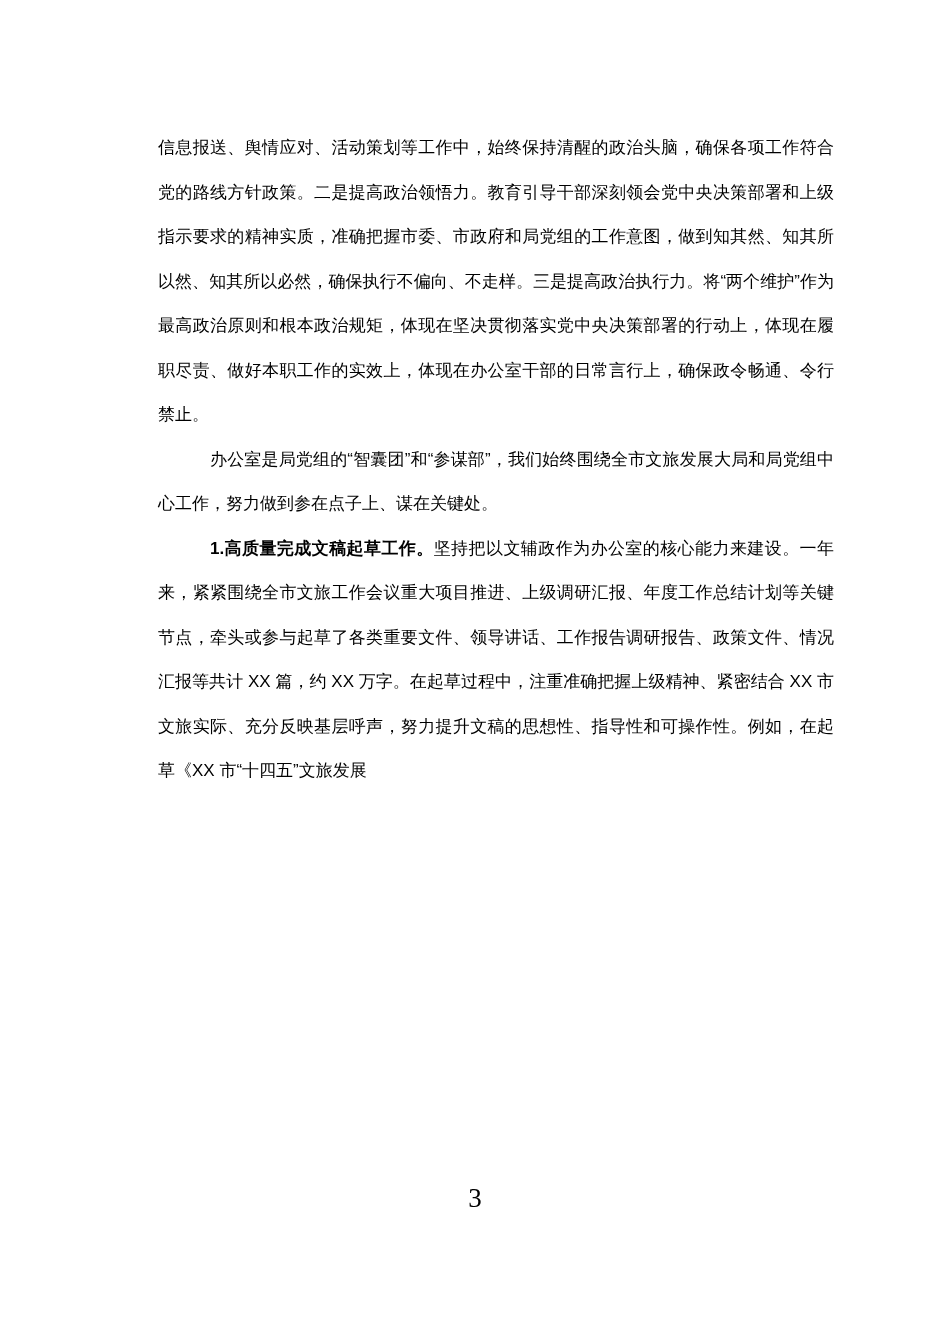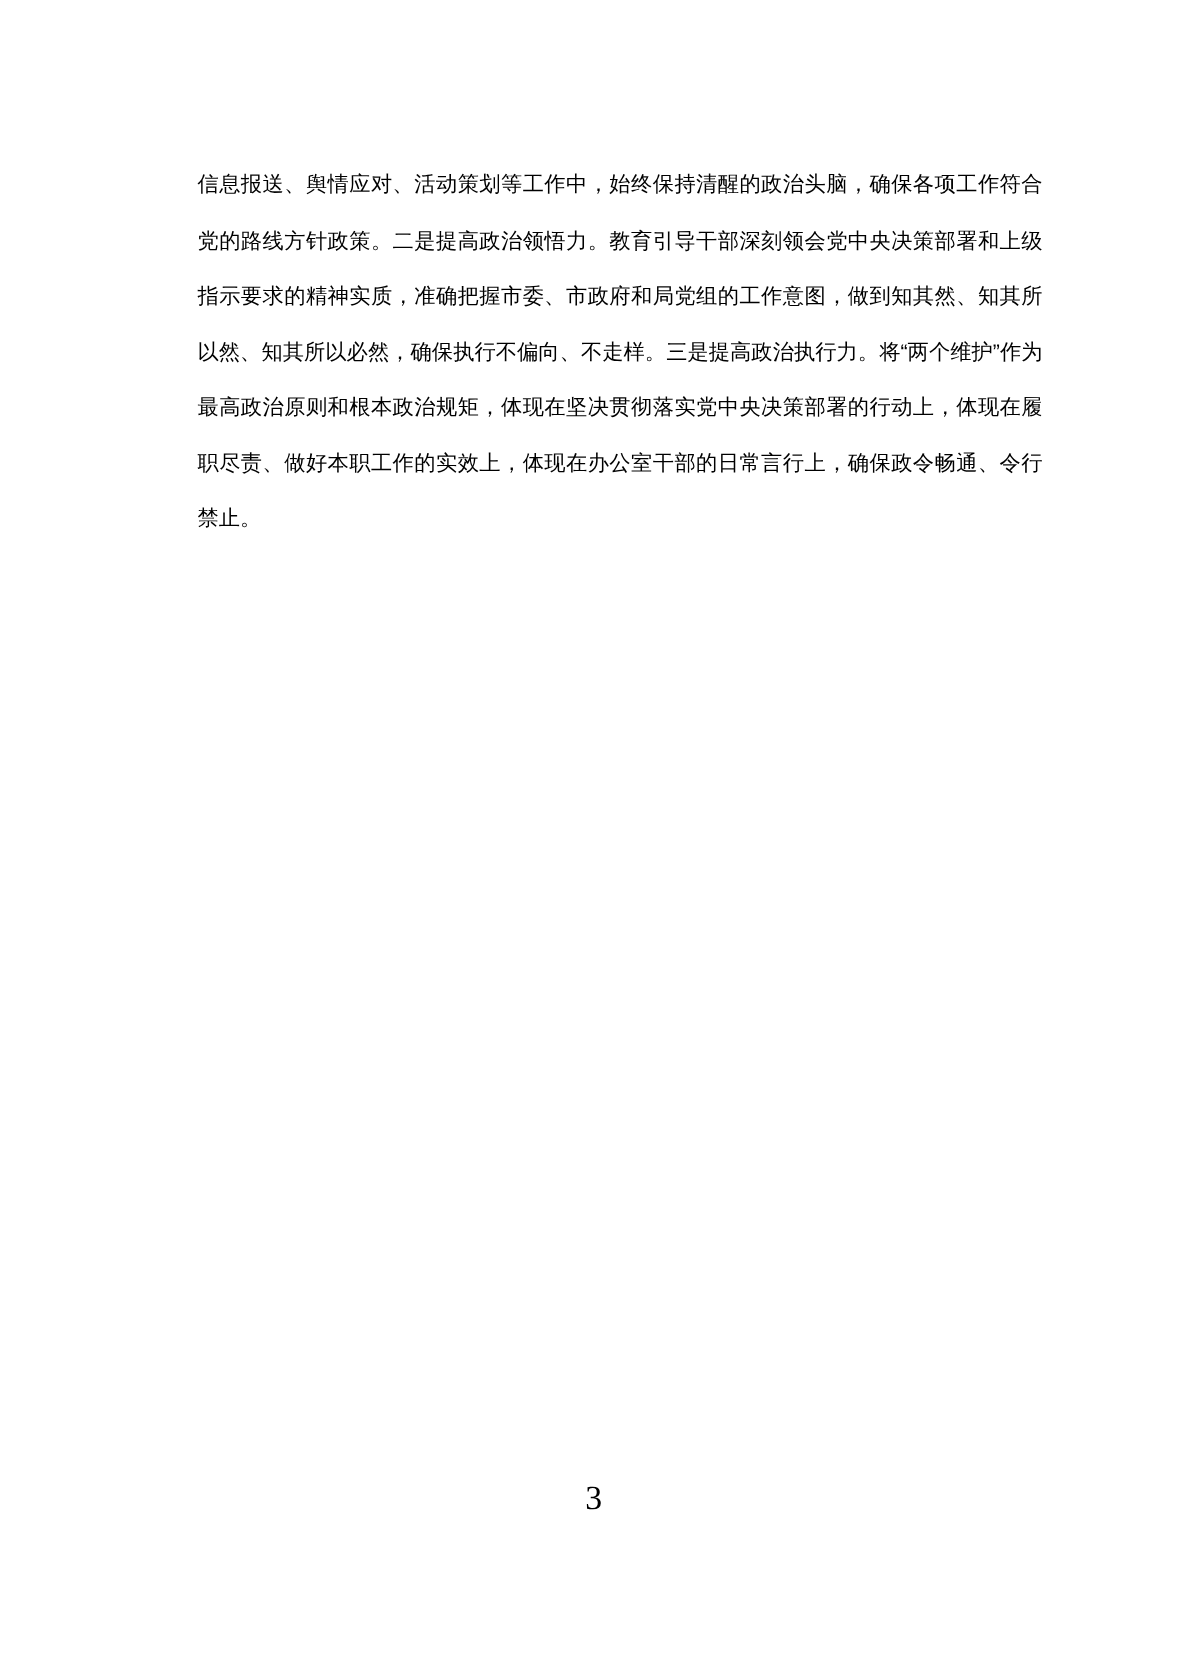--- a/index.html
+++ b/index.html
@@ -58,15 +58,17 @@
     line-height: 32px;
     color: #000000;
   }
 </style>
 </head>
 <body>
 
 <div class="page">
   <div class="doc-body" id="doc-body">
       <p class="para body"><span class="run regular">信息报送、舆情应对、活动策划等工作中，始终保持清醒的政治头脑，确保各项工作符合党的路线方针政策。二是提高政治领悟力。教育引导干部深刻领会党中央决策部署和上级指示要求的精神实质，准确把握市委、市政府和局党组的工作意图，做到知其然、知其所以然、知其所以必然，确保执行不偏向、不走样。三是提高政治执行力。将“两个维护”作为最高政治原则和根本政治规矩，体现在坚决贯彻落实党中央决策部署的行动上，体现在履职尽责、做好本职工作的实效上，体现在办公室干部的日常言行上，确保政令畅通、令行禁止。</span></p>
+      <p class="para body indent"><span class="run regular">办公室是局党组的“智囊团”和“参谋部”，我们始终围绕全市文旅发展大局和局党组中心工作，努力做到参在点子上、谋在关键处。</span></p>
+      <p class="para body indent"><span class="run bold-lead">1.高质量完成文稿起草工作。</span><span class="run regular">坚持把以文辅政作为办公室的核心能力来建设。一年来，紧紧围绕全市文旅工作会议重大项目推进、上级调研汇报、年度工作总结计划等关键节点，牵头或参与起草了各类重要文件、领导讲话、工作报告调研报告、政策文件、情况汇报等共计 XX 篇，约 XX 万字。在起草过程中，注重准确把握上级精神、紧密结合 XX 市文旅实际、充分反映基层呼声，努力提升文稿的思想性、指导性和可操作性。例如，在起草《XX 市“十四五”文旅发展</span></p>
     </div>
   <div class="page-number">3</div>
 </div>
 
 </body></html>

